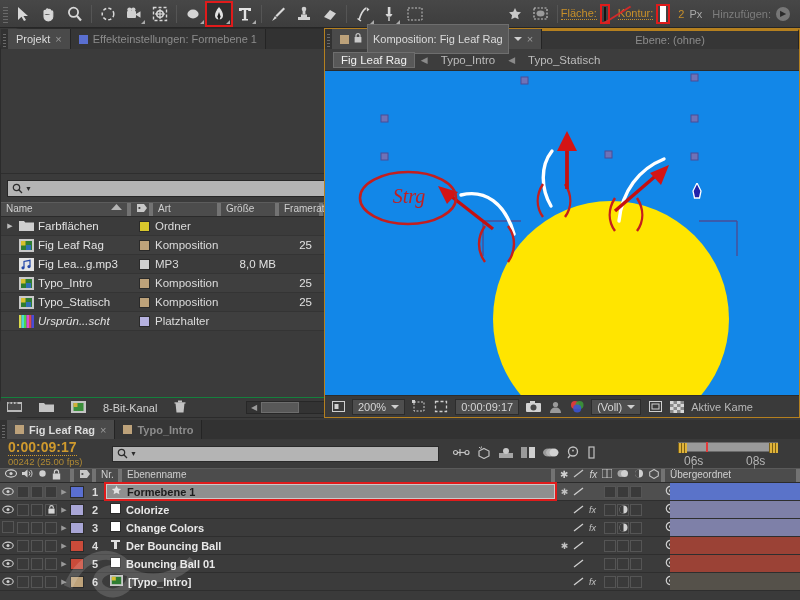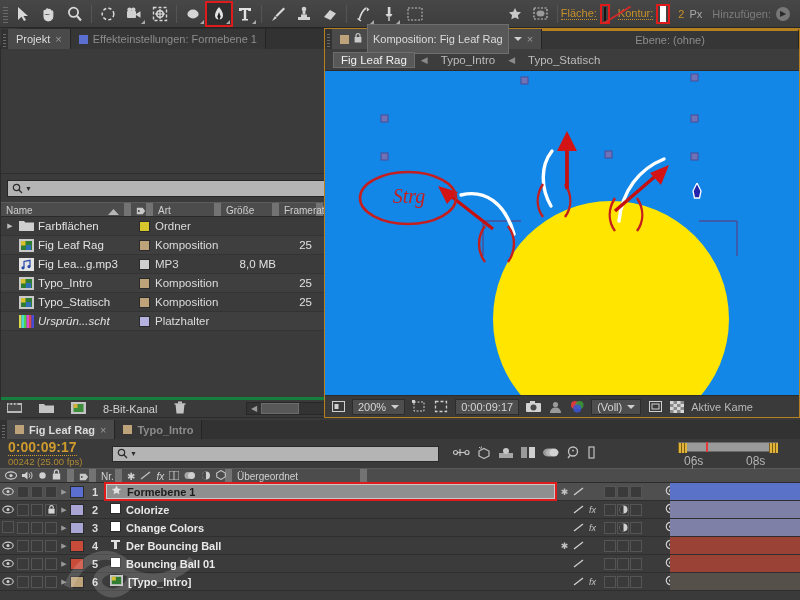--- a/index.html
+++ b/index.html
@@ -51,35 +51,35 @@
 
   
   #projpanel{ left:0; top:28px; width:378px; height:390px;border-radius:22px; }
   #proj-body{ position:relative; height:368px; background:#3b3b3b; }
   .preview-area{ height:125px; background:#3b3b3b; border-bottom:1px solid #2e2e2e; }
   .searchrow{ height:28px; display:flex; align-items:center; padding:0 6px; }
   .searchbox{ flex:1; height:17px; background:#b4b4b4; border:1px solid #272727;
     display:flex; align-items:center; gap:2px; padding:0 4px; }
   .colhdr{ height:15px; background:#4c4c4c; border-top:1px solid #5c5c5c;
     border-bottom:1px solid #2b2b2b; display:flex; align-items:center; font-size:10px; color:#cfcfcf; }
-  .ch{ border-right:7px solid #737373; padding-left:5px; height:100%; display:flex;
-    align-items:flex-end; gap:3px; }
+  .ch{ border-right:4px solid #737373; padding-left:5px; height:100%; display:flex;
+    align-items:flex-start; gap:3px; }
   .filelist{ background:#3b3b3b; }
   .frow{ height:19px; display:flex; align-items:center; font-size:11.5px; color:#e2e2e2;
     border-bottom:1px solid #343434; }
   .frow:nth-child(even){ background:#3f3f3f; }
   .fname{ display:flex; align-items:center; gap:4px; width:130px; padding-left:4px; overflow:hidden; }
   .disc{ width:10px; text-align:center; color:#bbb; font-size:7px; }
   .ficon{ width:15px; height:13px; flex:0 0 15px; }
   .lblsw{ width:11px; height:11px; border:1px solid #2a2a2a; margin-left:8px; flex:0 0 11px; }
   .fart{ width:68px; padding-left:5px; color:#dcdcdc; }
   .fsize{ width:58px; text-align:right; }
   .ffr{ width:42px; text-align:right; padding-right:6px; }
   .projfoot{ position:absolute; left:0; bottom:0; width:100%; height:20px; background:#3a3a3a;
-    border-top:3px solid #15803d; display:flex; align-items:center; gap:17px; padding:0 6px;justify-content:flex-end; }
+    border-top:1px solid #15803d; display:flex; align-items:center; gap:17px; padding:0 6px;justify-content:flex-end; }
   .bitdepth{ font-size:11px; color:#d2d2d2; }
   .hscroll{ margin-left:auto; display:flex; align-items:center; width:125px; height:13px;
     background:#333; border:1px solid #272727; }
   .harrow{ width:14px; text-align:center; color:#9a9a9a; font-size:8px; }
   .hthumb{ width:38px; height:11px; background:#585858; border:1px solid #6d6d6d; }
   .vscroll{ position:absolute; right:1px; top:236px; width:11px; height:130px; background:#343434; }
   .vthumb{ width:9px; height:14px; margin:1px; background:#575757; border:1px solid #6b6b6b; }
 
   
   #comppanel{ left:324px; top:28px; width:476px; height:390px; border-color:#b5801f; }
@@ -716,20 +716,23 @@
       </div>
       <div class="ch" style="width:22px;">
         <svg width="12" height="10" viewBox="0 0 12 10">
             <path d="M1 1h7l3 4-3 4H1z" fill="#c8c8c8"></path>
             <circle cx="3.4" cy="5" r="1.1" fill="#4c4c4c"></circle>
           </svg>
       </div>
       <div class="ch" style="width:26px;">
           <span>Nr.</span>
         </div>
+      <div class="ch" style="flex:1;">
+          <span>Ebenenname</span>
+        </div>
       <div class="ch" style="width:110px;gap:5px;">
         <span>✱</span>
         <span><svg width="11" height="9" viewBox="0 0 11 9">
               <line x1="1" y1="8" x2="10" y2="1" stroke="#c2c2c2" stroke-width="1.3"></line>
             </svg></span>
         <span style="font-style:italic;">fx</span>
         <span><svg width="10" height="9" viewBox="0 0 10 9">
               <rect x="0" y="0" width="10" height="9" fill="none" stroke="#c2c2c2"></rect>
               <line x1="5" y1="0" x2="5" y2="9" stroke="#c2c2c2"></line>
             </svg></span>

